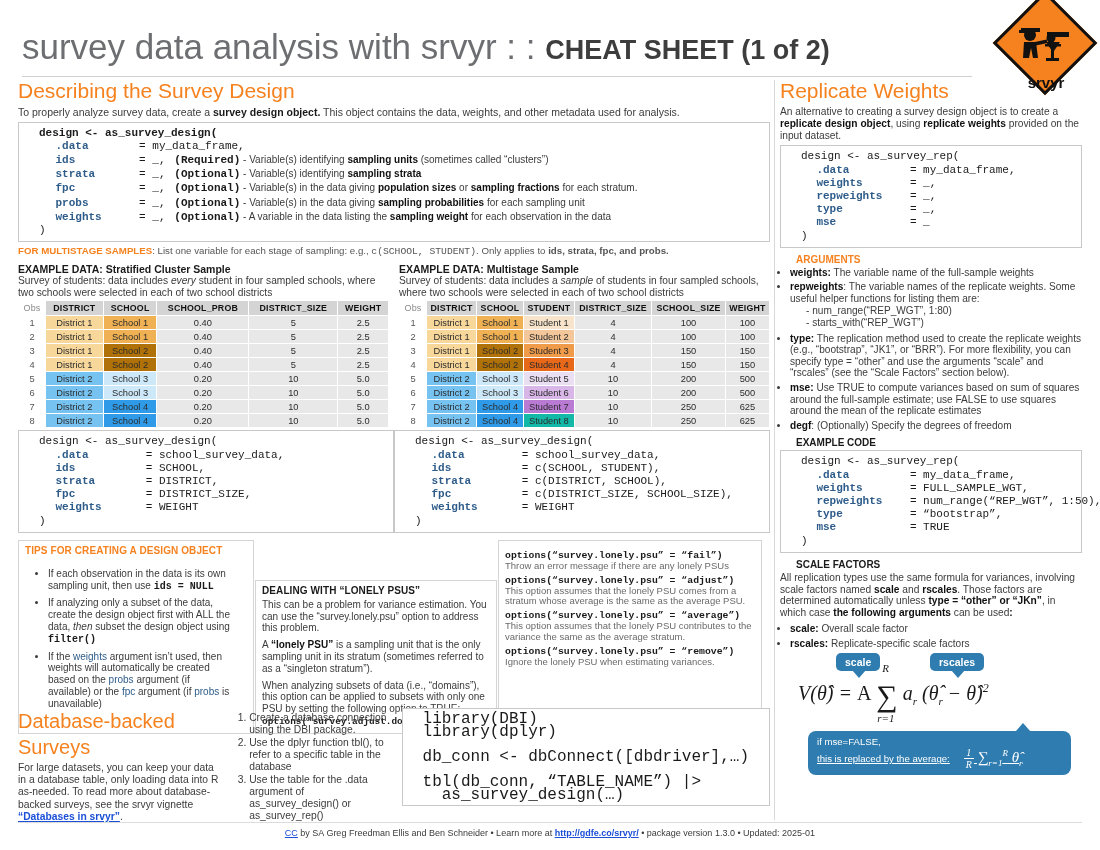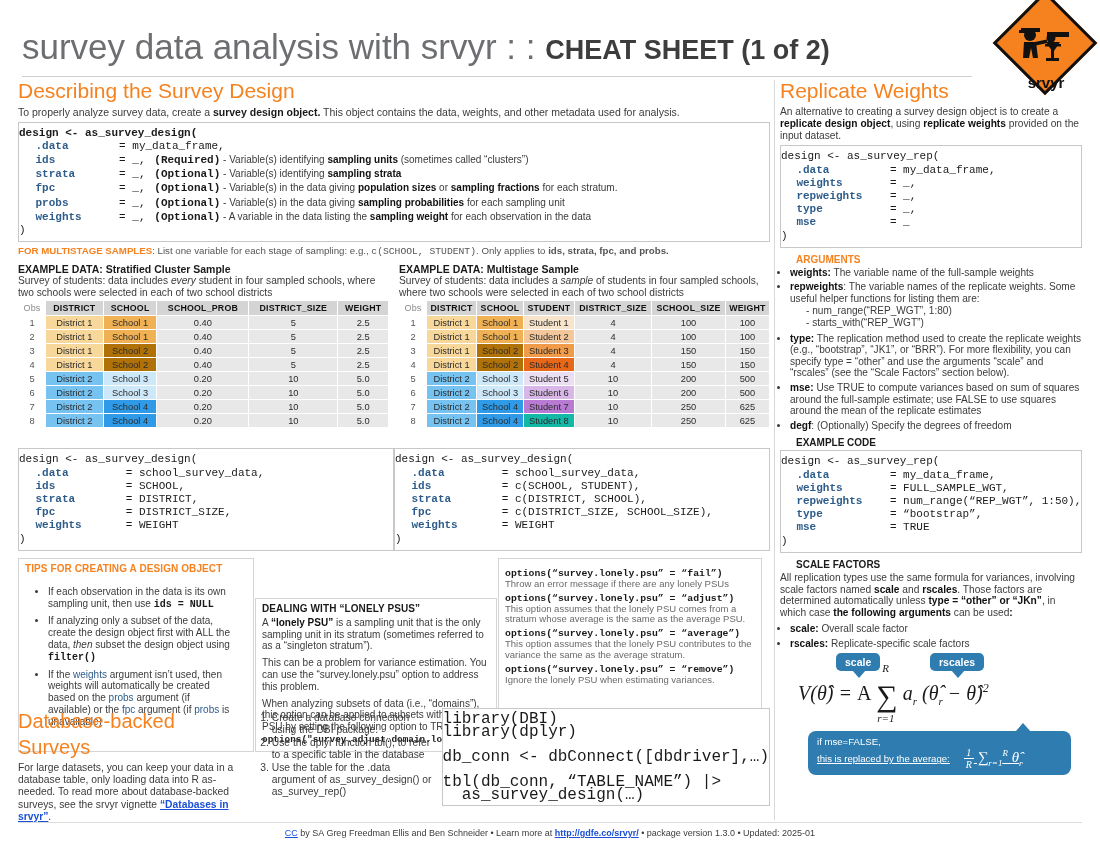--- a/index.html
+++ b/index.html
@@ -49,21 +49,21 @@
     color:#F5821F;font-weight:400;font-size:21px;margin:0 0 2px 0;line-height:26px;
   }
   .body-txt{font-size:10.5px;line-height:12.5px;color:#3b3b3b;margin:0;}
   .body-txt b{color:#1a1a1a;}
 
   
   .code{
     font-family:"Liberation Mono", monospace;
     border:1px solid #c8c8c8;background:#fff;
     font-size:11px;line-height:13.2px;color:#1a1a1a;
-    padding:4px 0;white-space:pre;
+    padding:4px 20px;white-space:pre;
   }
   .code .arg{color:#2e5c8a;font-weight:bold;}
   .code .fn{font-weight:bold;}
   .note{font-family:"Liberation Sans",sans-serif;font-size:10px;color:#3b3b3b;}
   .note b{color:#111;}
 
   .multistage{
     font-size:9.7px;color:#555;margin-top:3px;line-height:11px;
   }
   .multistage .lbl{color:#F5821F;font-weight:bold;}
@@ -82,21 +82,21 @@
     background:#d4d4d4;color:#111;font-weight:bold;font-size:8.8px;
     padding:2px 2px;text-align:center;border:1px solid #fff;letter-spacing:.2px;
   }
   table.dt th.obs{background:#fff;color:#8a8a8a;font-weight:normal;font-size:9px;}
   table.dt td{
     padding:1.5px 2px;text-align:center;border:1px solid #fff;background:#e8e8e8;color:#2b2b2b;
   }
   table.dt td.obs{background:#fff;color:#555;width:22px;}
 
   
-  .design-row{display:flex;margin-top:20px;}
+  .design-row{display:flex;margin-top:2px;}
   .design-row .code{flex:1;}
 
   
   .tips-row{display:flex;gap:1px;margin-top:7px;}
   .tipbox{border:1px solid #d5d5d5;padding:4px 6px 6px 6px;}
   .tip-h{font-size:10px;font-weight:bold;color:#F5821F;margin-bottom:3px;letter-spacing:.1px;}
   .tip-h.dark{color:#1a1a1a;}
   ul.tips{margin:12px;padding-left:11px;}
   ul.tips li{font-size:10px;line-height:11.8px;margin-bottom:5px;color:#3b3b3b;}
   ul.tips li code,.mono{font-family:"Liberation Mono",monospace;font-weight:bold;font-size:10px;color:#1a1a1a;}
@@ -411,22 +411,22 @@
         <div class="tip-h">TIPS FOR CREATING A DESIGN OBJECT</div>
         <ul class="tips">
           <li><span>If each observation in the data is its own sampling unit, then use </span><code>ids = NULL</code></li>
           <li><span>If analyzing only a subset of the data, create the design object first with ALL the data, </span><i>then</i><span> subset the design object using </span><code>filter()</code></li>
           <li><span>If the </span><span class="blue">weights</span><span> argument isn’t used, then weights will automatically be created based on the </span><span class="blue">probs</span><span> argument (if available) or the </span><span class="blue">fpc</span><span> argument (if </span><span class="blue">probs</span><span> is unavailable)</span></li>
         </ul>
       </div>
 
       <div class="tipbox" style="width:228px;margin-top:40px;">
         <div class="tip-h dark">DEALING WITH “LONELY PSUS”</div>
+        <p class="para">This can be a problem for variance estimation. You can use the “survey.lonely.psu” option to address this problem.</p>
         <p class="para"><span>A </span><b>“lonely PSU”</b><span> is a sampling unit that is the only sampling unit in its stratum (sometimes referred to as a “singleton stratum”).</span></p>
-        <p class="para">This can be a problem for variance estimation. You can use the “survey.lonely.psu” option to address this problem.</p>
         <p class="para" style="margin-bottom:1px;">When analyzing subsets of data (i.e., “domains”), this option can be applied to subsets with only one PSU by setting the following option to TRUE:</p>
         <div class="mono" style="font-size:9.4px;">options("survey.adjust.domain.lonely")</div>
       </div>
 
       <div class="tipbox" style="width:250px;padding-top:6px;">
         <div class="optline">options(“survey.lonely.psu” = “fail”)</div>
         <div class="optdesc">Throw an error message if there are any lonely PSUs</div>
         <div class="optline">options(“survey.lonely.psu” = “adjust”)</div>
         <div class="optdesc">This option assumes that the lonely PSU comes from a stratum whose average is the same as the average PSU.</div>
         <div class="optline">options(“survey.lonely.psu” = “average”)</div>

